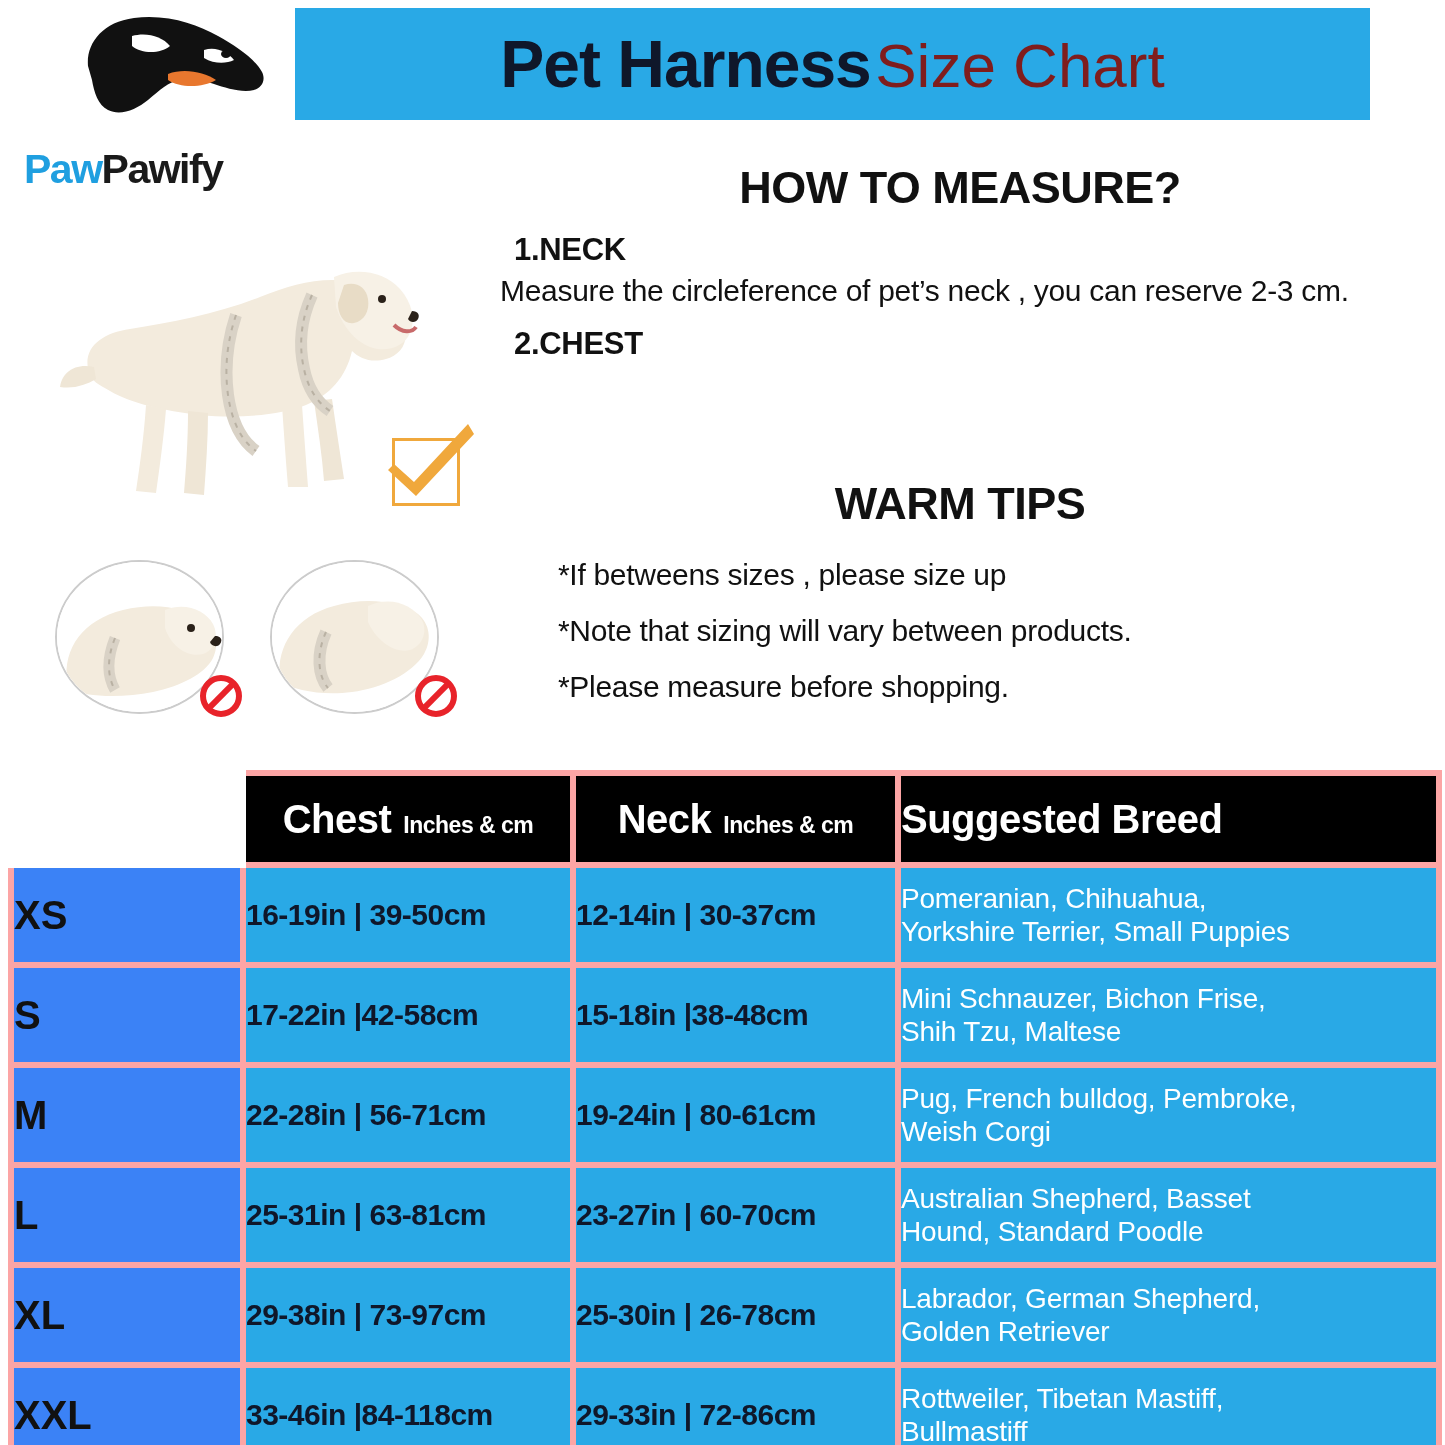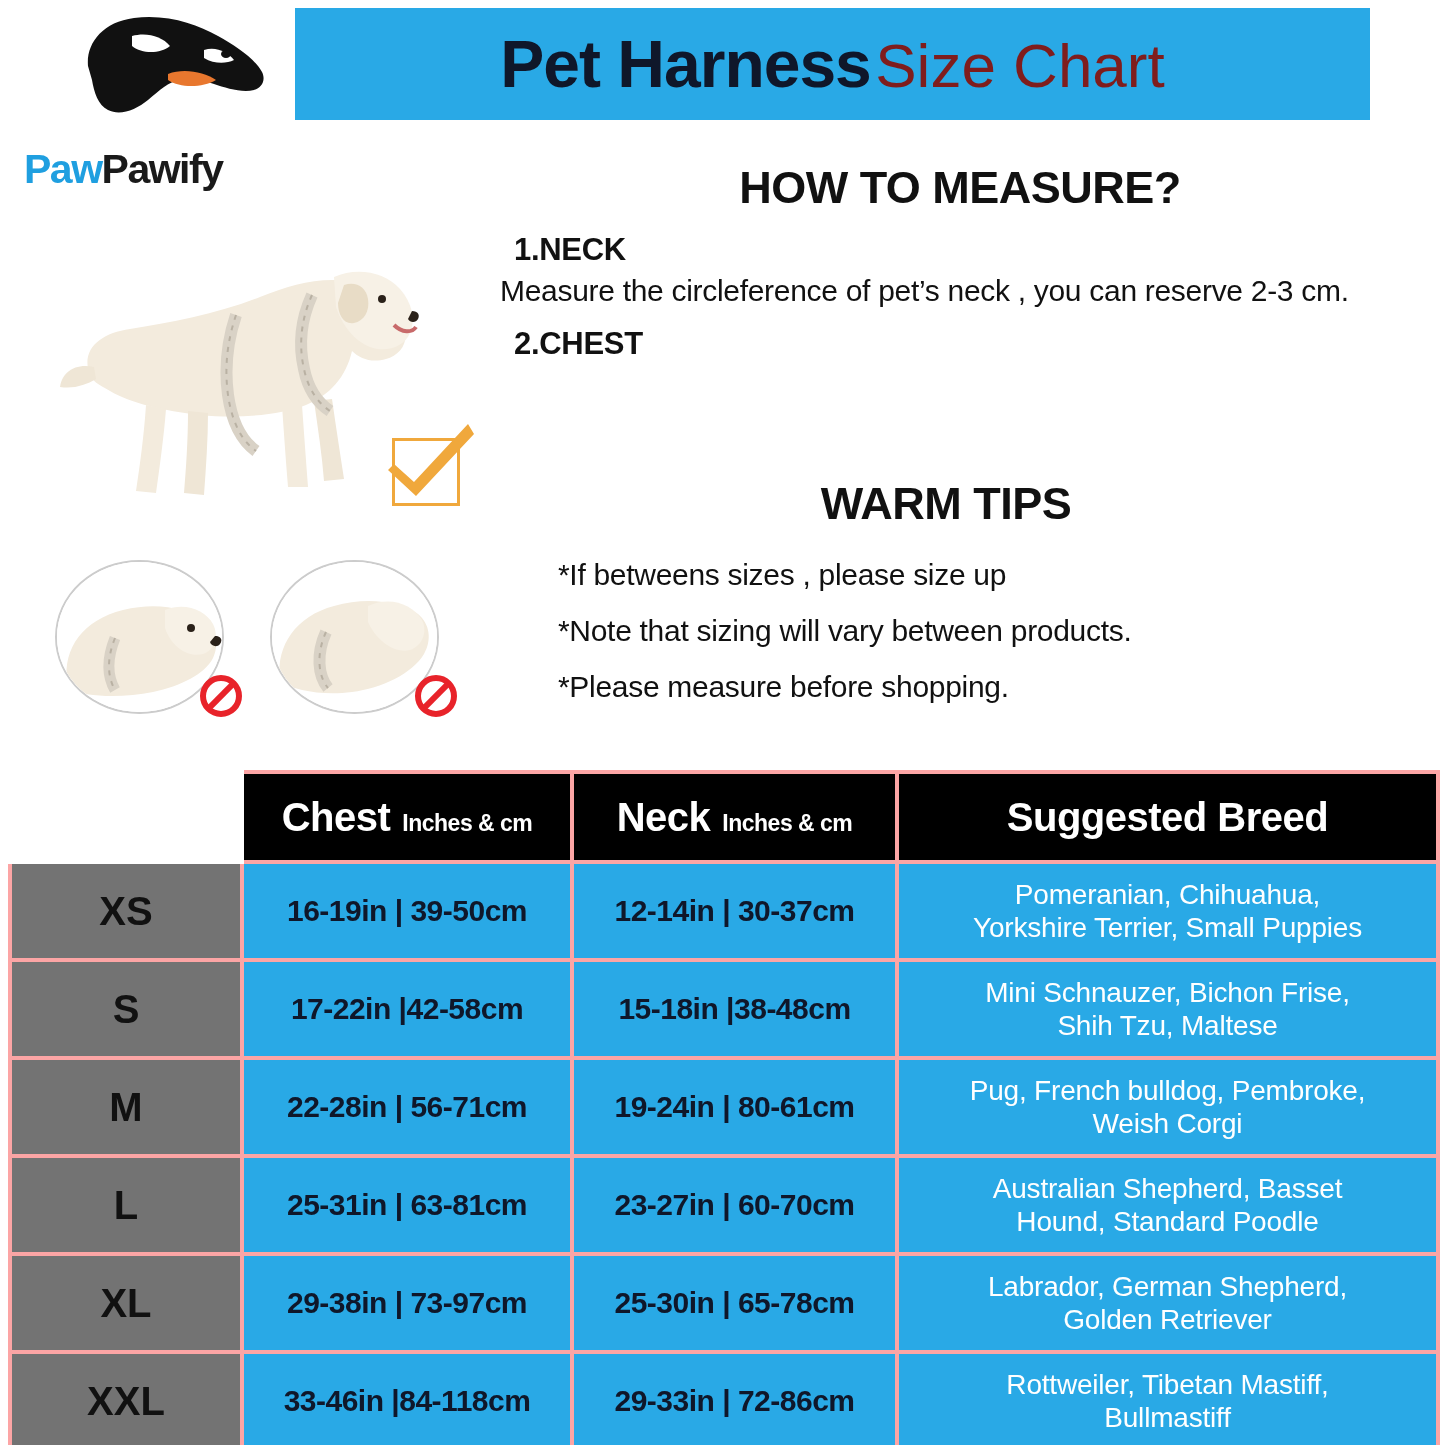--- a/index.html
+++ b/index.html
@@ -169,21 +169,21 @@
     letter-spacing: -0.3px;
   }
   .m-body {
     font-size: 30px;
     color: #111111;
     margin: 0 0 18px 0;
     letter-spacing: -0.3px;
   }
   .warm-title {
     position: absolute;
-    left: 476px;
+    left: 490px;
     top: 478px;
     width: 940px;
     text-align: center;
     font-size: 45px;
     font-weight: bold;
     color: #111111;
     letter-spacing: -0.5px;
   }
   .warm-lines {
     position: absolute;
@@ -201,23 +201,23 @@
   
   .size-table {
     position: absolute;
     left: 8px;
     top: 770px;
     width: 1428px;
     border-collapse: collapse;
     table-layout: fixed;
   }
   .size-table td, .size-table th {
-    border: 4px solid #fca5a5;
+    border: 6px solid #fca5a5;
     padding: 0;
-    text-align: center;
+    text-align: left;
     vertical-align: middle;
   }
   .col-size { width: 232px; }
   .col-chest { width: 330px; }
   .col-neck  { width: 325px; }
   .col-breed { width: 541px; }
 
   .hdr {
     background: #000000;
     color: #ffffff;
@@ -240,21 +240,21 @@
     font-weight: 600;
     letter-spacing: -0.5px;
   }
   .hdr-breed {
     font-size: 40px;
     font-weight: bold;
     letter-spacing: -0.5px;
   }
 
   .cell-size {
-    background: #737373;
+    background: #3b82f6;
     color: #111111;
     font-size: 40px;
     font-weight: bold;
     height: 94px;
     border-left-color: #d9d9d9;
     border-right-color: #ffffff;
     border-top-color: #111111;
     border-bottom-color: #111111;
     border-top-width: 2px;
     border-bottom-width: 2px;
@@ -435,21 +435,21 @@
     </tr>
     <tr>
       <td class="cell-size">L</td>
       <td class="cell-data">25-31in | 63-81cm</td>
       <td class="cell-data">23-27in | 60-70cm</td>
       <td class="cell-breed">Australian Shepherd,  Basset<br>Hound, Standard Poodle</td>
     </tr>
     <tr>
       <td class="cell-size">XL</td>
       <td class="cell-data">29-38in | 73-97cm</td>
-      <td class="cell-data">25-30in | 65-78cm</td>
+      <td class="cell-data">25-30in | 26-78cm</td>
       <td class="cell-breed">Labrador,  German Shepherd,<br>Golden Retriever</td>
     </tr>
     <tr>
       <td class="cell-size">XXL</td>
       <td class="cell-data">33-46in |84-118cm</td>
       <td class="cell-data">29-33in | 72-86cm</td>
       <td class="cell-breed">Rottweiler,  Tibetan Mastiff,<br>Bullmastiff</td>
     </tr>
   </tbody>
 </table>

